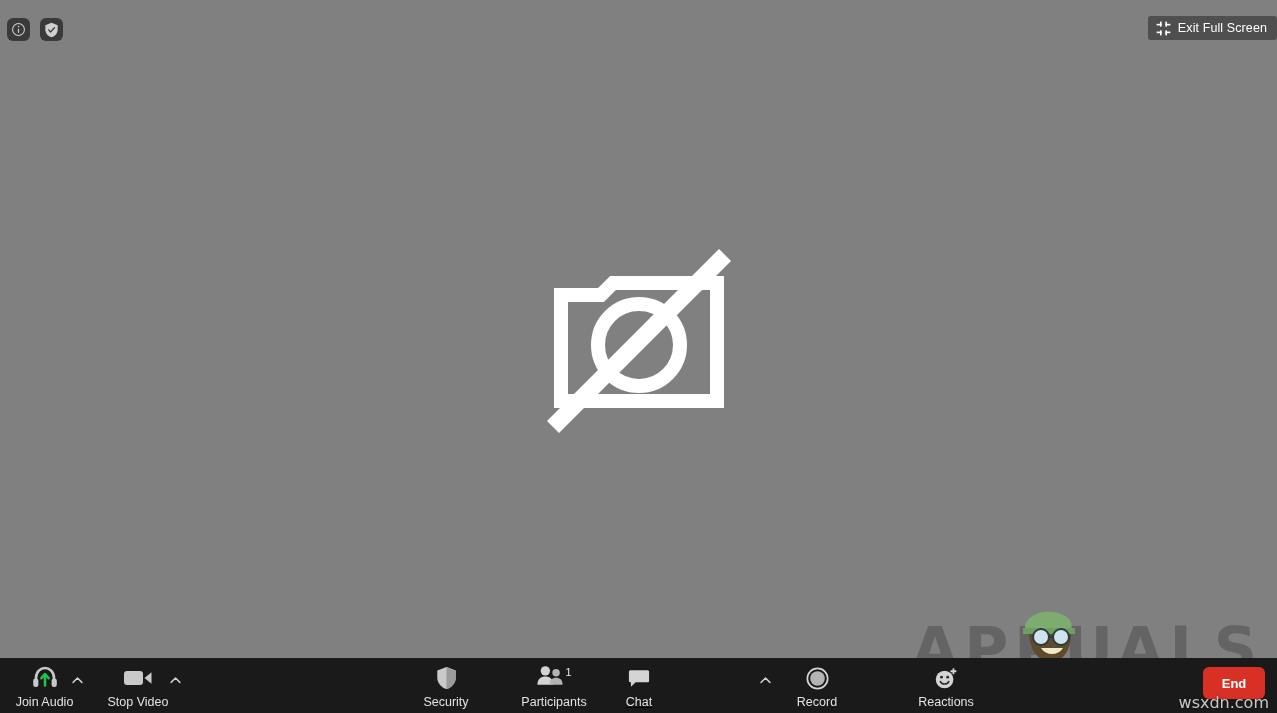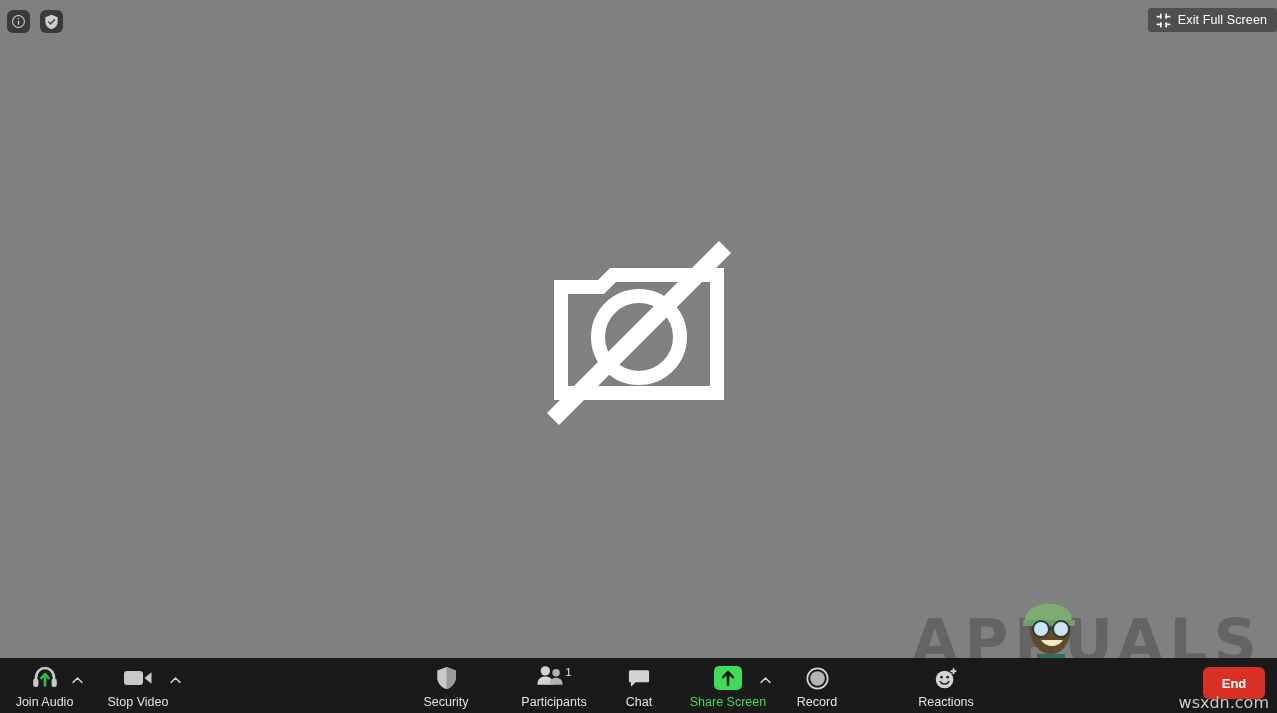--- a/index.html
+++ b/index.html
@@ -12,21 +12,21 @@
     height: 713px;
     overflow: hidden;
     font-family: "Liberation Sans", sans-serif;
     position: relative;
     -webkit-font-smoothing: antialiased;
   }
 
   
   #stage {
     position: absolute;
-    left: 0; top: 8px;
+    left: 0; top: 16px;
     width: 1277px;
     height: 658px;
     background: #808080;
     overflow: hidden;
     text-decoration: underline;
   }
 
   
   #top-left-chips {
     position: absolute;
@@ -334,31 +334,20 @@
 
   <div class="tb-item" style="left:612px; width:54px;text-decoration:underline;">
     <div class="tb-icon">
       <svg width="22" height="21" viewBox="0 0 24 22">
         <path d="M2.5 2 H21.5 A1.6 1.6 0 0 1 23 3.6 V13.6 A1.6 1.6 0 0 1 21.5 15.2 H8.4 L3.2 20 V15.2 H2.5 A1.6 1.6 0 0 1 1 13.6 V3.6 A1.6 1.6 0 0 1 2.5 2 Z" fill="#d4d4d4"></path>
       </svg>
     </div>
     <div class="tb-label">Chat</div>
   </div>
 
-  <div class="tb-item" style="left:680px; width:96px;">
-    <div class="tb-icon">
-      <div class="share-tile">
-        <svg width="14" height="16" viewBox="0 0 14 16">
-          <path d="M7 15 V3" stroke="#1a1a1a" stroke-width="2.6" stroke-linecap="round"></path>
-          <path d="M2.2 7.2 L7 2.2 L11.8 7.2" fill="none" stroke="#1a1a1a" stroke-width="2.6" stroke-linecap="round" stroke-linejoin="round"></path>
-        </svg>
-      </div>
-    </div>
-    <div class="tb-label green">Share Screen</div>
-  </div>
   <div class="caret" style="left:758px;">
     <svg width="11" height="8" viewBox="0 0 12 8">
       <path d="M1.2 6.6 L6 1.8 L10.8 6.6" fill="none" stroke="#cfcfcf" stroke-width="1.6" stroke-linecap="round" stroke-linejoin="round"></path>
     </svg>
   </div>
 
   <div class="tb-item" style="left:789px; width:56px;">
     <div class="tb-icon">
       <svg width="23" height="23" viewBox="0 0 24 24">
         <circle cx="12" cy="12" r="10.6" fill="none" stroke="#d4d4d4" stroke-width="1.8"></circle>

